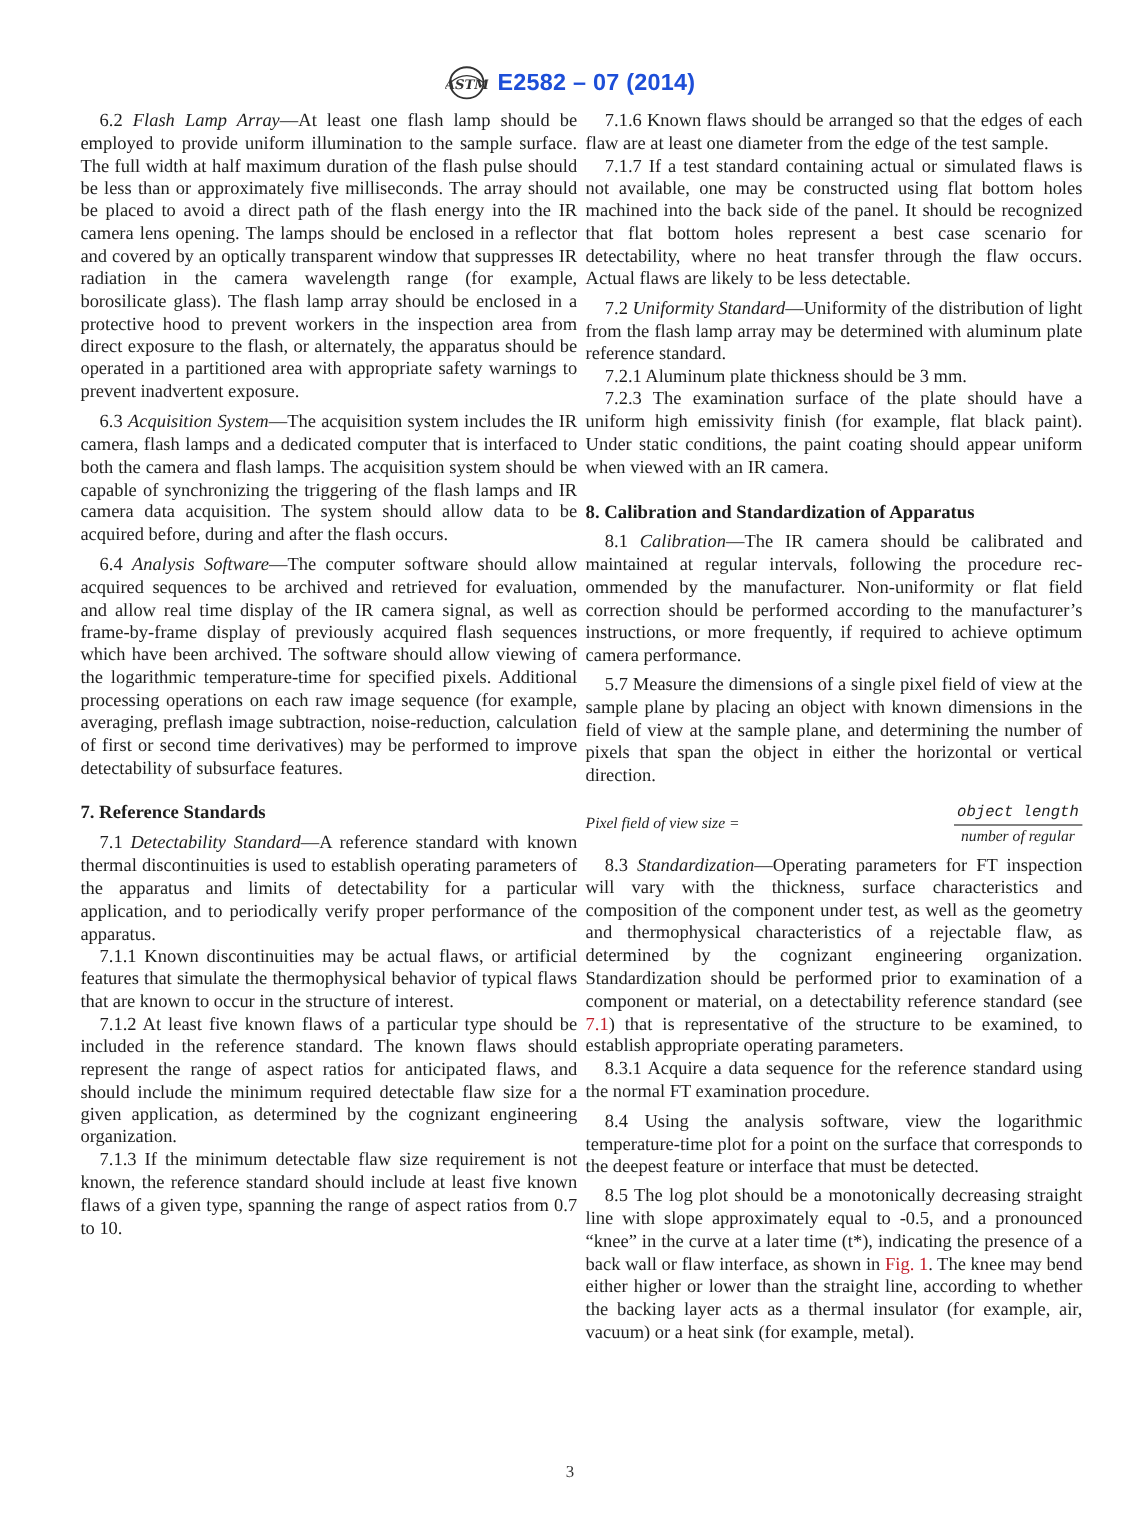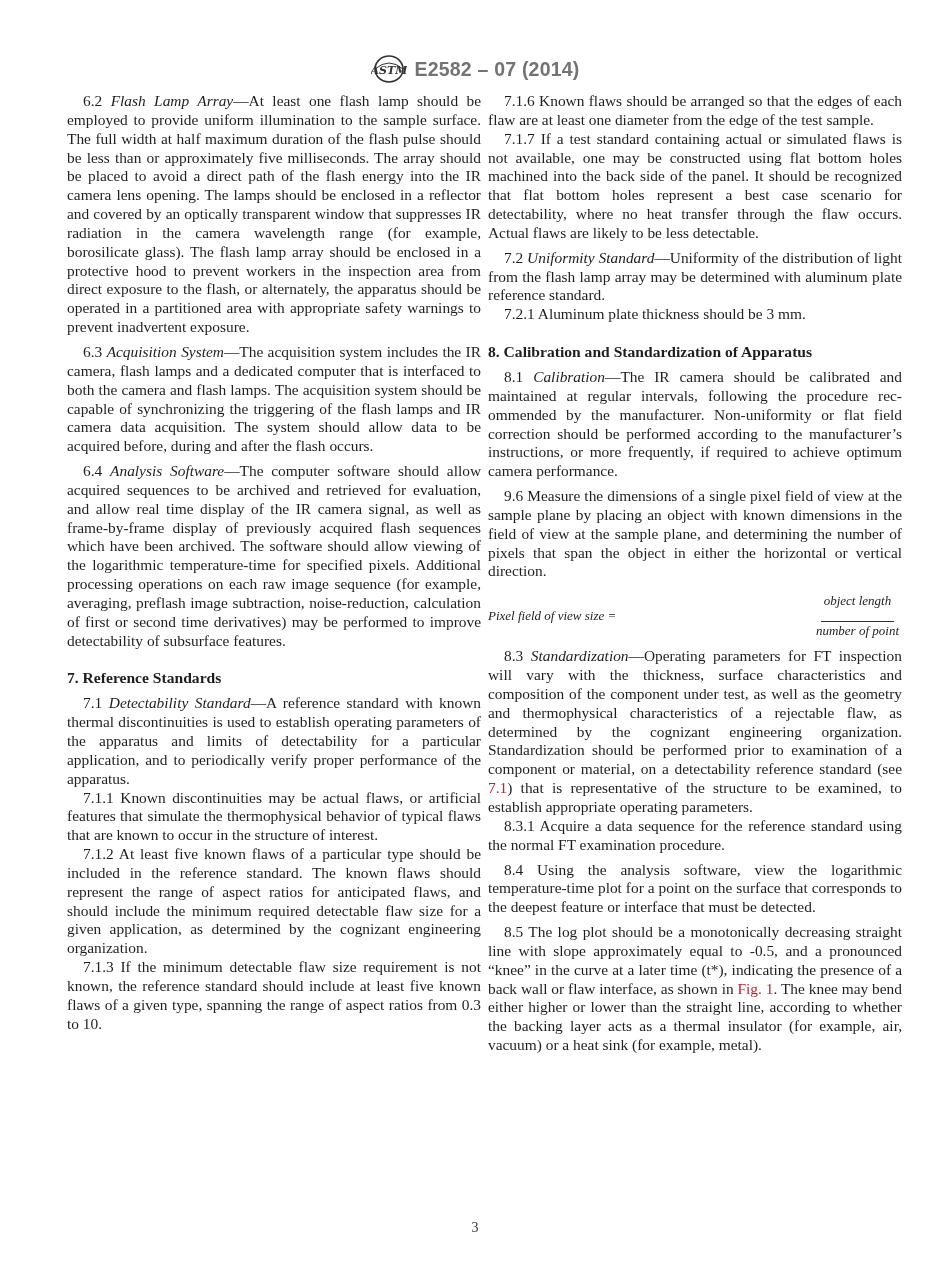--- a/index.html
+++ b/index.html
@@ -8,21 +8,21 @@
     font-family: "Liberation Serif", "DejaVu Serif", serif;
     color: #1e1e1e;
   }
   .header {
     position: absolute; top: 52px; left: 0; width: 950px; height: 34px;
     display: flex; justify-content: center; align-items: center; gap: 8px;
   }
   .logo { width: 36px; height: 30px; display: inline-block; text-decoration: underline; }
   .doc-id {
     font-family: "Liberation Sans", "DejaVu Sans", sans-serif;
-    font-weight: bold; font-size: 19.5px; color: #737373; letter-spacing: 0.2px;
+    font-weight: bold; font-size: 19.5px; color: #1d4ed8; letter-spacing: 0.2px;
   }
   .col {
     position: absolute; top: 92px; width: 414px;
     font-size: 15.4px; line-height: 18.85px; text-align: justify;
     hyphens: manual;
   }
   .col-left { left: 67px; }
   .col-right { left: 488px; }
   .p { margin: 0; text-indent: 16px; }
   .p.gap { margin-top: 6px; }
@@ -30,21 +30,21 @@
     font-weight: bold; font-size: 15.6px; margin: 8px 0 6px 0; text-indent: 0;
   }
   .heading.gap-big { margin-top: 19px; }
   .it { font-style: italic; }
   .link { color: #c0202b; }
   .formula {
     display: flex; justify-content: space-between; align-items: center;
     font-style: italic; font-size: 13px; margin: 12px 0 8px 0; text-indent: 0;
   }
   .frac { display: inline-flex; flex-direction: column; align-items: center; margin-left: 5px; }
-  .frac .num { padding: 0 3px 12px 3px; border-bottom: 1px solid #333; line-height: 16px; }
+  .frac .num { padding: 0 3px 2px 3px; border-bottom: 1px solid #333; line-height: 16px; font-family: Liberation Mono, monospace; }
   .frac .den { padding: 1px 3px 0 3px; line-height: 16px; }
   .page-num {
     position: absolute; top: 1220px; left: 0; width: 950px; text-align: center;
     font-size: 14px; color: #333;
   }
 </style>
 </head>
 <body>
 
 <div class="header">
@@ -59,36 +59,37 @@
 </div>
 
 <div class="col col-left">
   <p class="p"><span>6.2 </span><span class="it">Flash Lamp Array</span><span>—At least one flash lamp should be employed to provide uniform illumination to the sample surface. The full width at half maximum duration of the flash pulse should be less than or approximately five milliseconds. The array should be placed to avoid a direct path of the flash energy into the IR camera lens opening. The lamps should be enclosed in a reflector and covered by an optically transparent window that suppresses IR radiation in the camera wavelength range (for example, borosilicate glass). The flash lamp array should be enclosed in a protective hood to prevent workers in the inspection area from direct exposure to the flash, or alternately, the apparatus should be operated in a partitioned area with appropriate safety warnings to prevent inadvertent exposure.</span></p>
   <p class="p gap"><span>6.3 </span><span class="it">Acquisition System</span><span>—The acquisition system includes the IR camera, flash lamps and a dedicated computer that is interfaced to both the camera and flash lamps. The acquisition system should be capable of synchronizing the triggering of the flash lamps and IR camera data acquisition. The system should allow data to be acquired before, during and after the flash occurs.</span></p>
   <p class="p gap"><span>6.4 </span><span class="it">Analysis Software</span><span>—The computer software should al­low acquired sequences to be archived and retrieved for evaluation, and allow real time display of the IR camera signal, as well as frame-by-frame display of previously acquired flash sequences which have been archived. The software should allow viewing of the logarithmic temperature-time for speci­fied pixels. Additional processing operations on each raw image sequence (for example, averaging, preflash image subtraction, noise-reduction, calculation of first or second time derivatives) may be performed to improve detectability of subsurface features.</span></p>
   <h2 class="heading gap-big">7.  Reference Standards</h2>
   <p class="p"><span>7.1 </span><span class="it">Detectability Standard</span><span>—A reference standard with known thermal discontinuities is used to establish operating parameters of the apparatus and limits of detectability for a particular application, and to periodically verify proper perfor­mance of the apparatus.</span></p>
   <p class="p">7.1.1  Known discontinuities may be actual flaws, or artifi­cial features that simulate the thermophysical behavior of typical flaws that are known to occur in the structure of interest.</p>
   <p class="p">7.1.2  At least five known flaws of a particular type should be included in the reference standard. The known flaws should represent the range of aspect ratios for anticipated flaws, and should include the minimum required detectable flaw size for a given application, as determined by the cognizant engineer­ing organization.</p>
-  <p class="p">7.1.3  If the minimum detectable flaw size requirement is not known, the reference standard should include at least five known flaws of a given type, spanning the range of aspect ratios from 0.3 to 10.</p>
+  <p class="p">7.1.3  If the minimum detectable flaw size requirement is not known, the reference standard should include at least five known flaws of a given type, spanning the range of aspect ratios from 0.7 to 10.</p>
 </div>
 
 <div class="col col-right">
   <p class="p">7.1.6  Known flaws should be arranged so that the edges of each flaw are at least one diameter from the edge of the test sample.</p>
   <p class="p">7.1.7  If a test standard containing actual or simulated flaws is not available, one may be constructed using flat bottom holes machined into the back side of the panel. It should be recognized that flat bottom holes represent a best case scenario for detectability, where no heat transfer through the flaw occurs. Actual flaws are likely to be less detectable.</p>
   <p class="p gap"><span>7.2 </span><span class="it">Uniformity Standard</span><span>—Uniformity of the distribution of light from the flash lamp array may be determined with aluminum plate reference standard.</span></p>
   <p class="p">7.2.1  Aluminum plate thickness should be 3 mm.</p>
+  <p class="p">7.2.3  The examination surface of the plate should have a uniform high emissivity finish (for example, flat black paint). Under static conditions, the paint coating should appear uni­form when viewed with an IR camera.</p>
   <h2 class="heading gap-big">8.  Calibration and Standardization of Apparatus</h2>
   <p class="p"><span>8.1 </span><span class="it">Calibration</span><span>—The IR camera should be calibrated and maintained at regular intervals, following the procedure rec­ommended by the manufacturer. Non-uniformity or flat field correction should be performed according to the manufactur­er’s instructions, or more frequently, if required to achieve optimum camera performance.</span></p>
-  <p class="p gap">9.6  Measure the dimensions of a single pixel field of view at the sample plane by placing an object with known dimensions in the field of view at the sample plane, and determining the number of pixels that span the object in either the horizontal or vertical direction.</p>
+  <p class="p gap">5.7  Measure the dimensions of a single pixel field of view at the sample plane by placing an object with known dimensions in the field of view at the sample plane, and determining the number of pixels that span the object in either the horizontal or vertical direction.</p>
   <div class="formula">
     <span>Pixel field of view size =</span>
     <span class="frac">
       <span class="num">object length</span>
-      <span class="den">number of point</span>
+      <span class="den">number of regular</span>
     </span>
   </div>
   <p class="p"><span>8.3 </span><span class="it">Standardization</span><span>—Operating parameters for FT inspec­tion will vary with the thickness, surface characteristics and composition of the component under test, as well as the geometry and thermophysical characteristics of a rejectable flaw, as determined by the cognizant engineering organization. Standardization should be performed prior to examination of a component or material, on a detectability reference standard (see </span><a class="link">7.1</a><span>) that is representative of the structure to be examined, to establish appropriate operating parameters.</span></p>
   <p class="p">8.3.1  Acquire a data sequence for the reference standard using the normal FT examination procedure.</p>
   <p class="p gap">8.4  Using the analysis software, view the logarithmic temperature-time plot for a point on the surface that corre­sponds to the deepest feature or interface that must be detected.</p>
   <p class="p gap"><span>8.5  The log plot should be a monotonically decreasing straight line with slope approximately equal to -0.5, and a pronounced “knee” in the curve at a later time (t*), indicating the presence of a back wall or flaw interface, as shown in </span><a class="link">Fig. 1</a><span>. The knee may bend either higher or lower than the straight line, according to whether the backing layer acts as a thermal insulator (for example, air, vacuum) or a heat sink (for example, metal).</span></p>
 </div>
 
 <div class="page-num">3</div>
 

